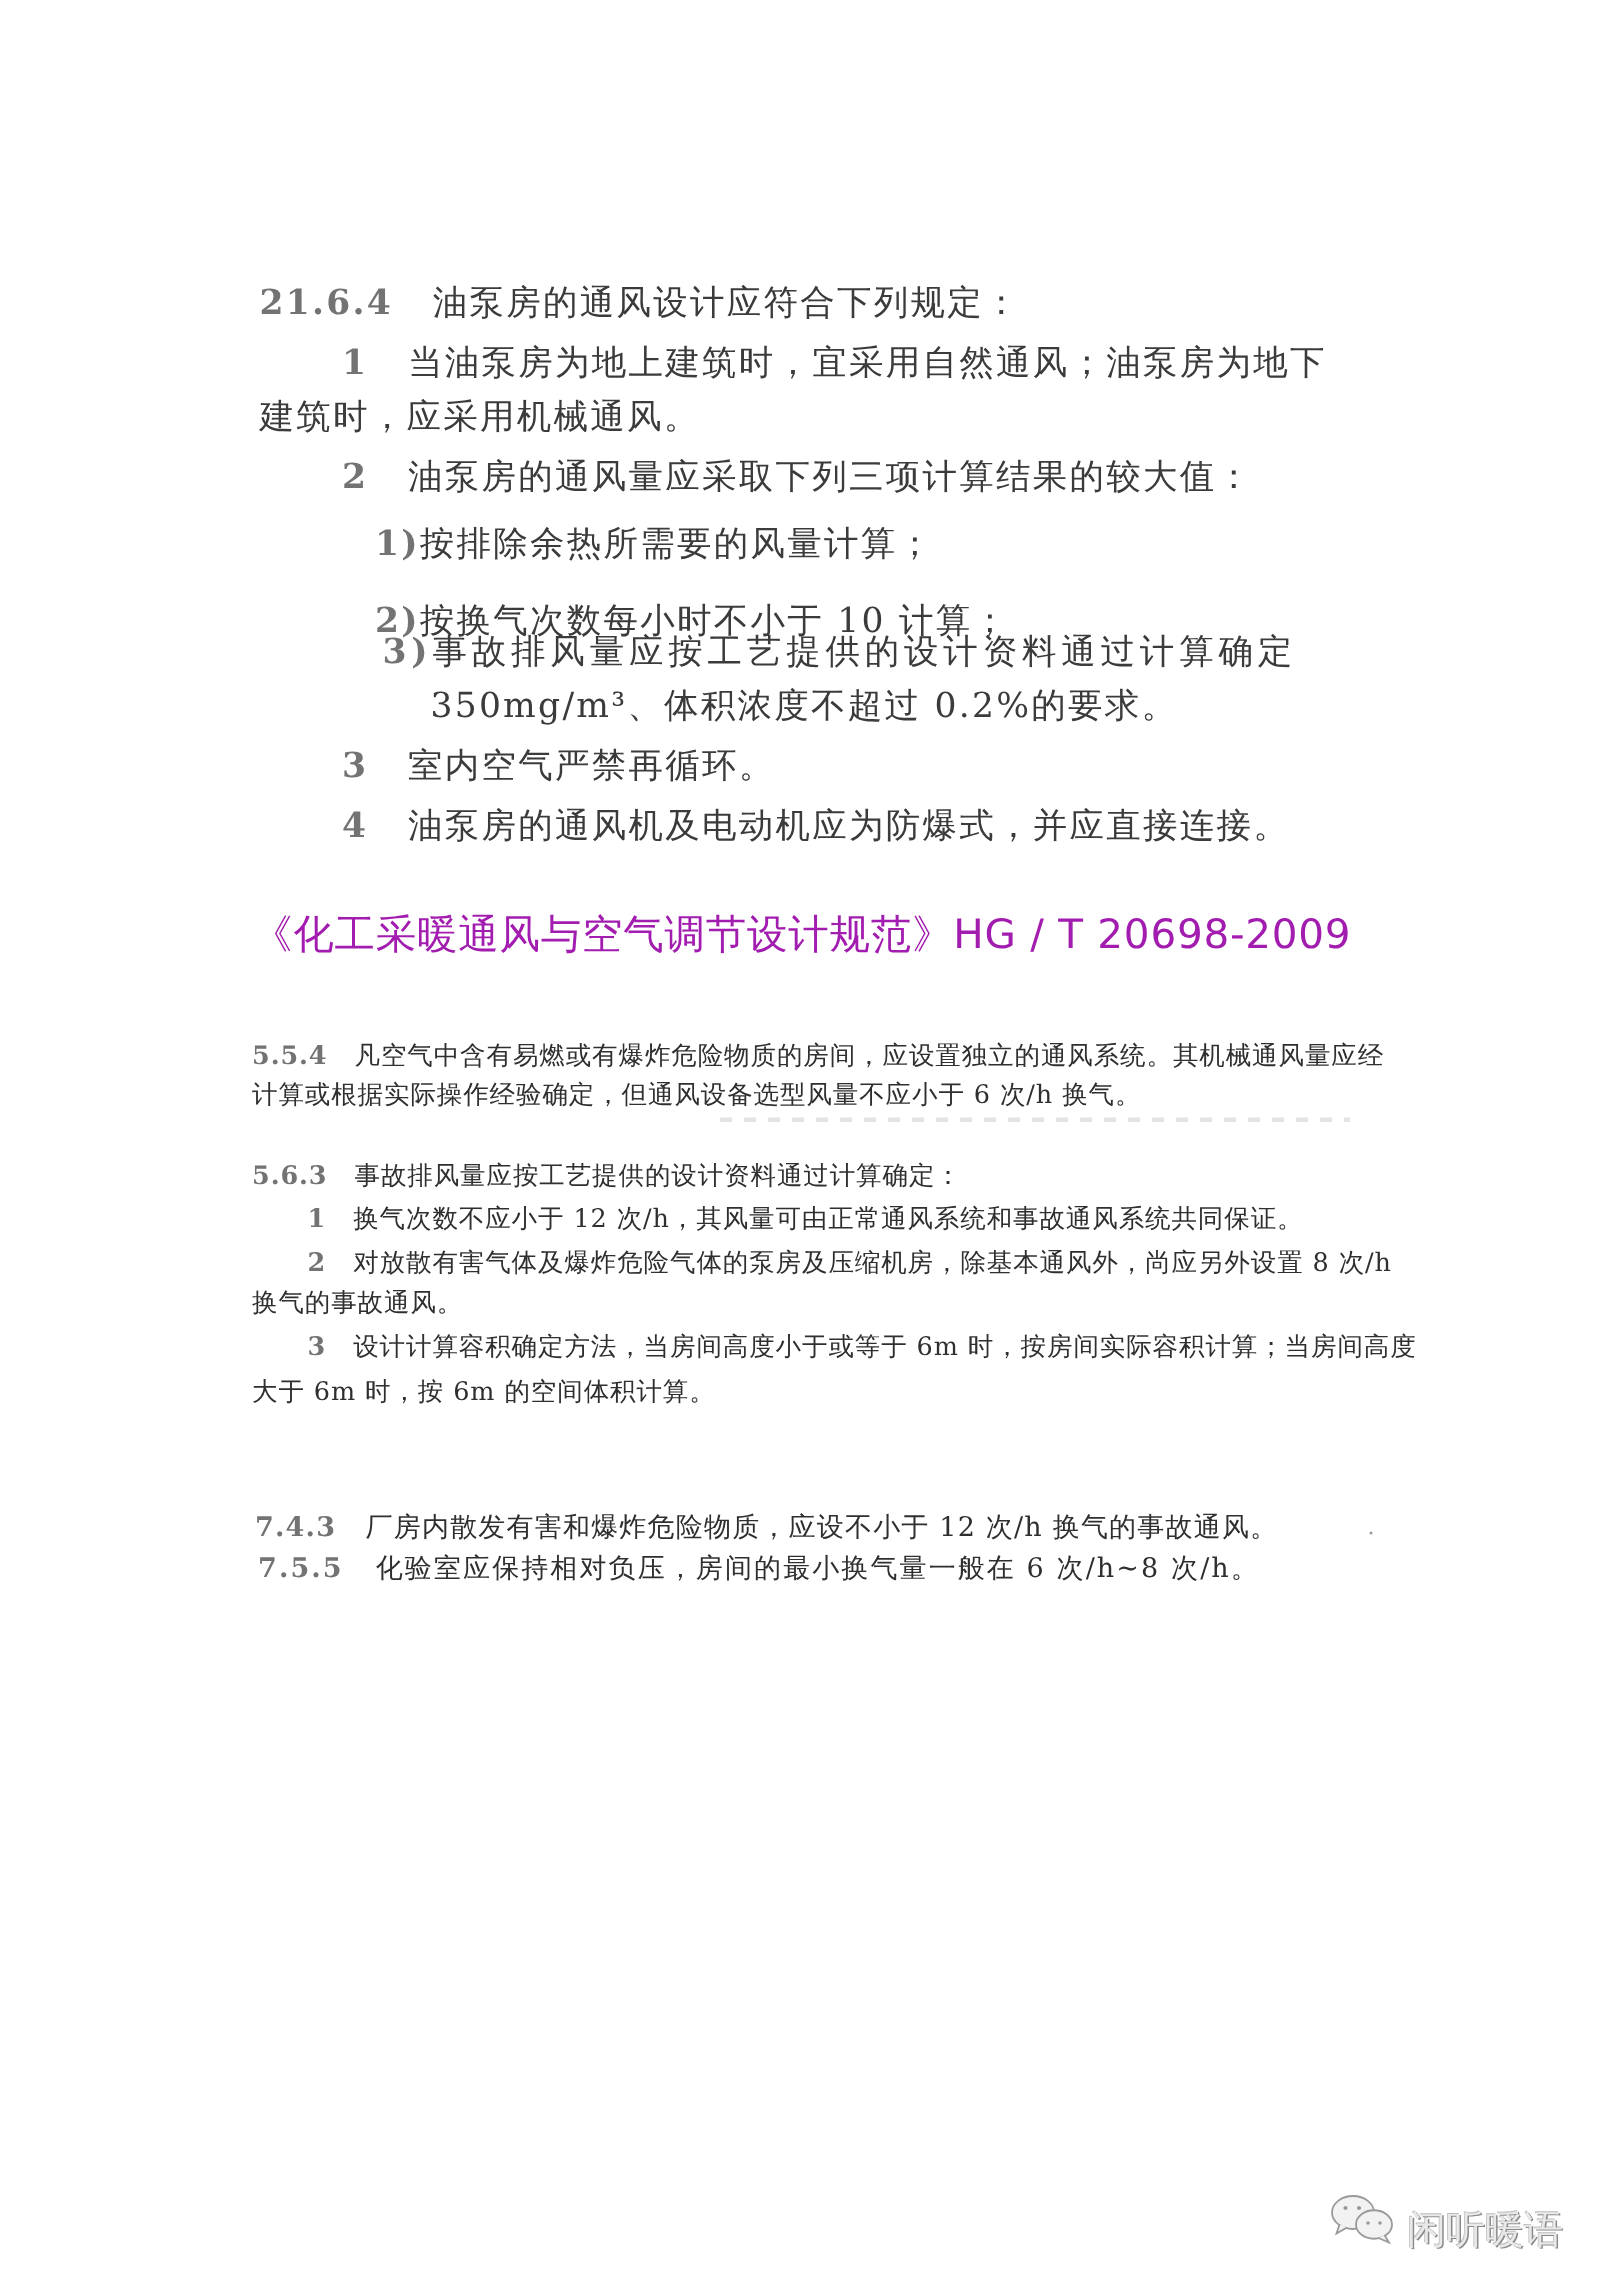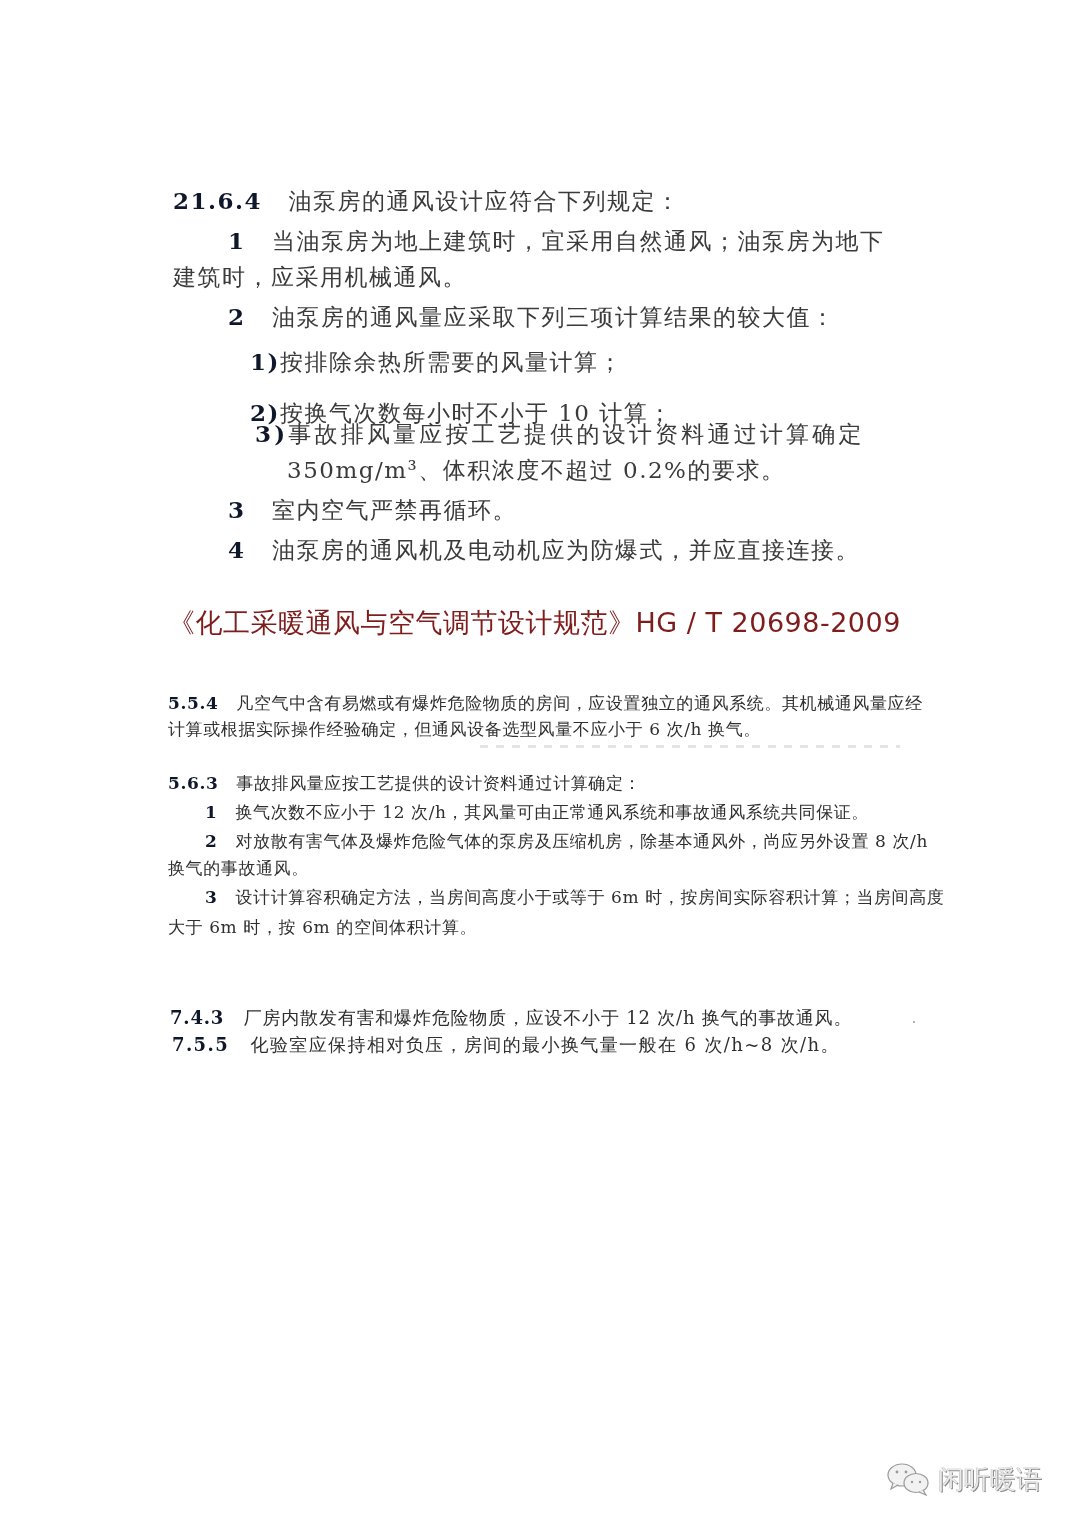--- a/index.html
+++ b/index.html
@@ -1,27 +1,27 @@
 <!DOCTYPE html>
 <html><head>
 <meta charset="utf-8">
 <style>
   html, body { margin: 0; padding: 0; background: #ffffff; }
   body { width: 1080px; height: 1527px; position: relative; overflow: hidden;
          font-family: "DejaVu Serif", "Liberation Serif", serif; color: #3b3b3b; }
   .abs { position: absolute; white-space: nowrap; }
-  .num { font-weight: bold; color: #0f172a; }
+  .num { font-weight: bold; color: #737373; }
   .s1 { font-size: 23px; letter-spacing: 1.5px; }
   .s2 { font-size: 17px; letter-spacing: 0.6px; color: #2f2f2f; }
   .s3 { font-size: 18px; letter-spacing: 0.8px; color: #2f2f2f; }
-  .title { font-family: "DejaVu Sans", "Liberation Sans", sans-serif; font-size: 27px; color: #7f1d1d; letter-spacing: 0.5px; }
+  .title { font-family: "DejaVu Sans", "Liberation Sans", sans-serif; font-size: 27px; color: #a21caf; letter-spacing: 0.5px; }
   .ghost { position: absolute; left: 480px; top: 745px; width: 420px; height: 3px;
            background: repeating-linear-gradient(90deg, #d8d8d8 0 8px, transparent 8px 16px); opacity: .7; }
   .dot { position: absolute; width: 2px; height: 2px; background: #999; border-radius: 1px; }
-  .wm { position: absolute; left: 886px; top: 1462px; display: flex; align-items: flex-start; gap: 6px;
+  .wm { position: absolute; left: 886px; top: 1462px; display: flex; align-items: flex-end; gap: 6px;
         font-family: Liberation Mono, monospace; font-size: 26px; color: #e9e9e9;
         text-shadow: 1px 1px 0 #8a8a8a, -0.5px -0.5px 0 #bbb; }
 </style>
 </head>
 <body>
 
 <div class="abs s1" style="left:173px;top:186px;">
   <span class="num">21.6.4</span>&nbsp;&nbsp;
   <span>油泵房的通风设计应符合下列规定：</span>
 </div>

